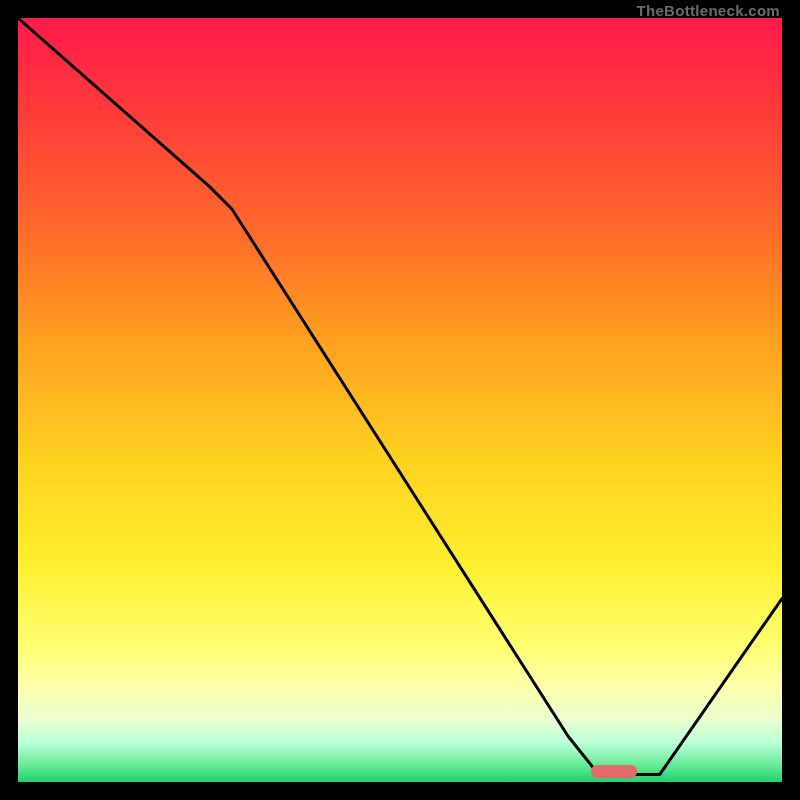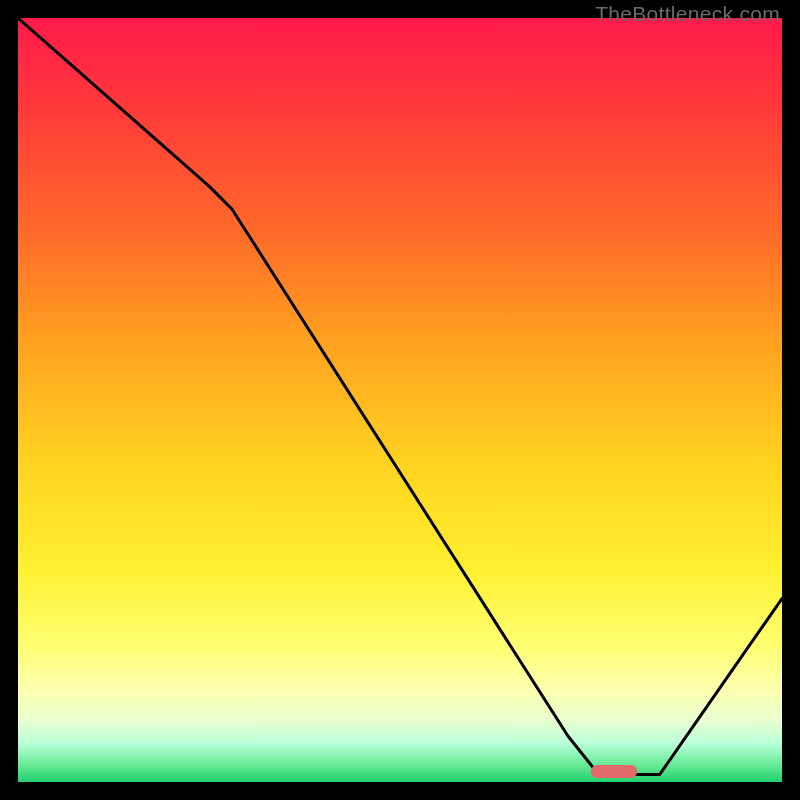--- a/index.html
+++ b/index.html
@@ -30,22 +30,22 @@
       #b8ffd8 95%,
       #60e890 98%,
       #20d070 100%
     );
   }
   .watermark {
     position: absolute;
     top: 2px;
     right: 20px;
     color: #6a6a6a;
-    font-size: 21px;
-    font-weight: 400;
+    font-size: 15px;
+    font-weight: 700;
     letter-spacing: 0.3px;
   }
   .curve {
     position: absolute;
     left: 18px;
     top: 18px;
     width: 764px;
     height: 764px;
     pointer-events: none;
   }

